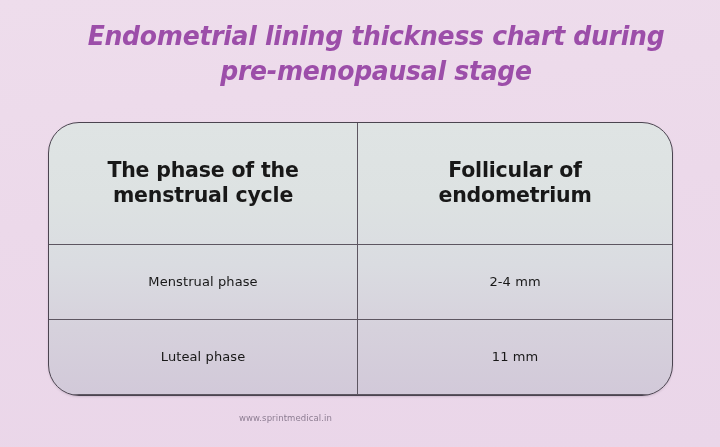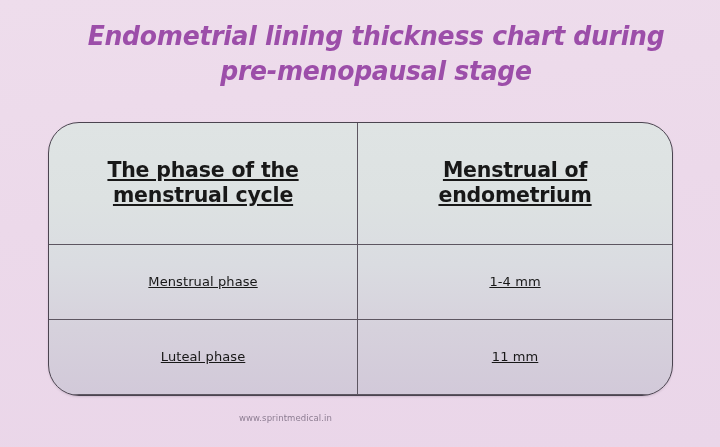--- a/index.html
+++ b/index.html
@@ -70,21 +70,20 @@
     border-collapse: collapse;
     table-layout: fixed;
   }
   .tbl td {
     padding: 0 10px;
     text-align: center;
     vertical-align: middle;
     color: #181818;
     border-bottom: 1.4px solid #5d5661;
     border-right: 1.4px solid #5d5661;
-    text-decoration: underline;
   }
   .tbl td.lastcol { border-right: none; }
   .tbl tr.last-row td { border-bottom: none; }
 
   .col-phase { width: 49.5%; }
   .col-thick { width: 50.5%; }
 
   .head-row td {
     font-family: "DejaVu Sans", sans-serif;
     font-weight: bold;
@@ -128,28 +127,28 @@
 
   <div class="table-wrap">
     <table class="tbl">
       <tbody>
         <tr class="head-row">
           <td class="col-phase">
             <span class="hl">The phase of the</span>
             <span class="hl">menstrual cycle</span>
           </td>
           <td class="col-thick lastcol">
-            <span class="hl">Menstrual of</span>
+            <span class="hl">Follicular of</span>
             <span class="hl">endometrium</span>
           </td>
         </tr>
 
         <tr class="data-row">
           <td class="col-phase">Menstrual phase</td>
-          <td class="col-thick lastcol">1-4 mm</td>
+          <td class="col-thick lastcol">2-4 mm</td>
         </tr>
 
 
         <tr class="data-row">
           <td class="col-phase">Luteal phase</td>
           <td class="col-thick lastcol">11 mm</td>
         </tr>
 
       </tbody>
     </table>

